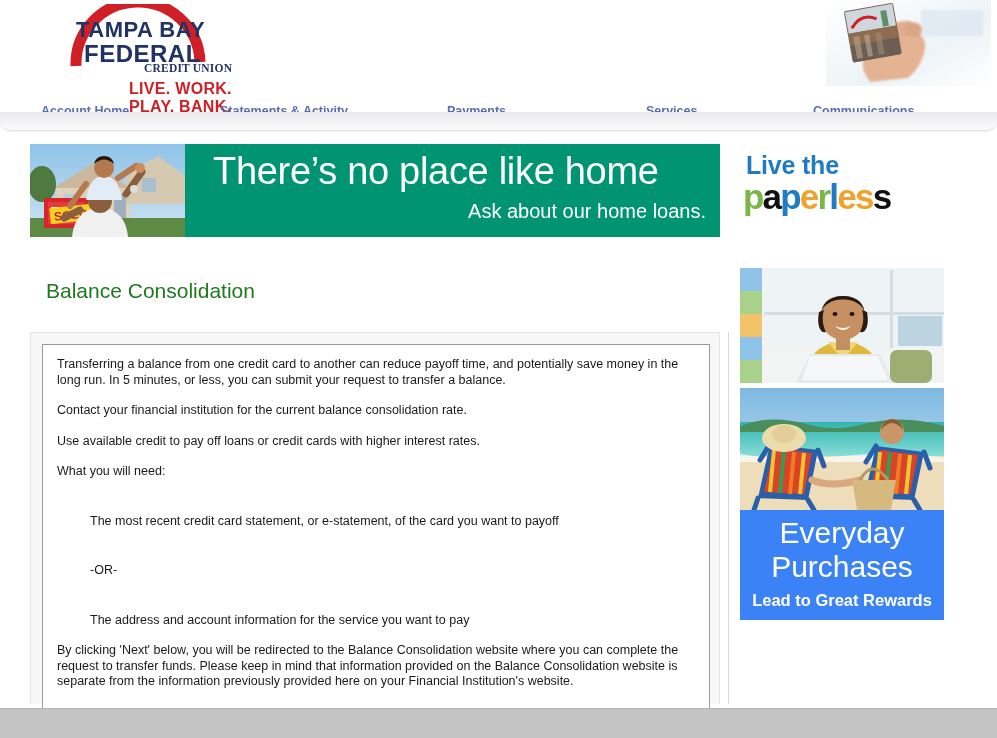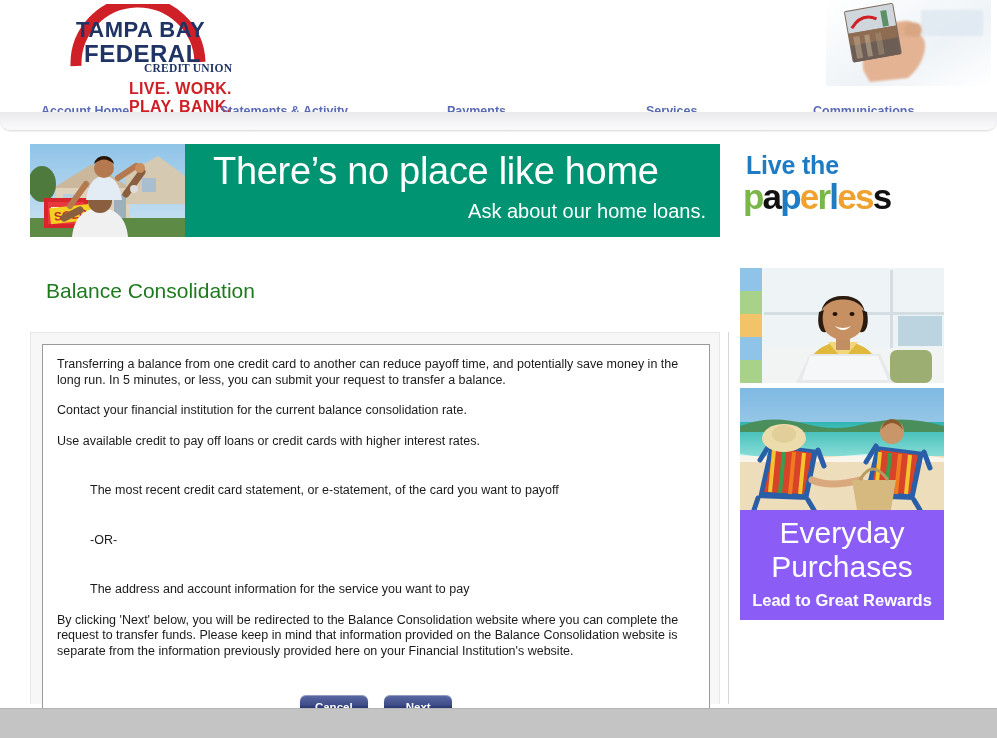--- a/index.html
+++ b/index.html
@@ -293,21 +293,21 @@
   }
   .ad-woman { left: 4px; top: 136px; }
   .ad-beach { left: 4px; top: 256px; height: 122px; }
 
   .ad-rewards {
     position: absolute;
     left: 4px;
     top: 378px;
     width: 204px;
     height: 110px;
-    background: #8b5cf6;
+    background: #3b82f6;
     color: #ffffff;
     overflow: hidden;
   }
   .ad-rewards .r1 {
     position: absolute; left: 0; right: 0; top: 6px;
     text-align: center; font-size: 30px; line-height: 34px; font-weight: 400;
   }
   .ad-rewards .r2 {
     position: absolute; left: 0; right: 0; bottom: 10px;
     text-align: center; font-size: 16.5px; font-weight: bold;
@@ -453,20 +453,21 @@
       </div>
     </div>
 
     <div class="page-title">Balance Consolidation</div>
 
     <div class="panel-outer">
       <div class="panel-inner">
         <p>Transferring a balance from one credit card to another can reduce payoff time, and potentially save money in the long run. In 5 minutes, or less, you can submit your request to transfer a balance.</p>
         <p>Contact your financial institution for the current balance consolidation rate.</p>
         <p>Use available credit to pay off loans or credit cards with higher interest rates.</p>
+        <p>What you will need:</p>
         <div class="needlist">
           <div>The most recent credit card statement, or e-statement, of the card you want to payoff</div>
           <div>-OR-</div>
           <div>The address and account information for the service you want to pay</div>
         </div>
         <p>By clicking 'Next' below, you will be redirected to the Balance Consolidation website where you can complete the request to transfer funds. Please keep in mind that information provided on the Balance Consolidation website is separate from the information previously provided here on your Financial Institution's website.</p>
 
         <div class="btn-row">
           <button class="btn">Cancel</button>
           <button class="btn">Next</button>

